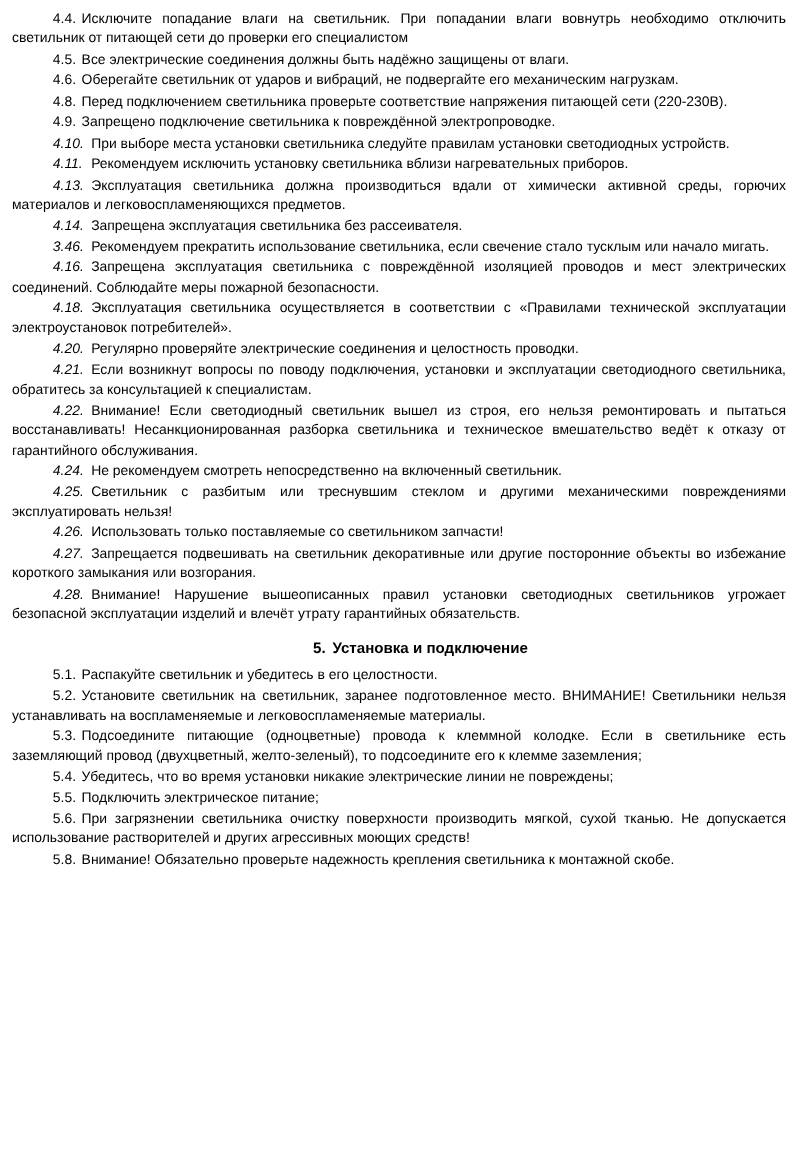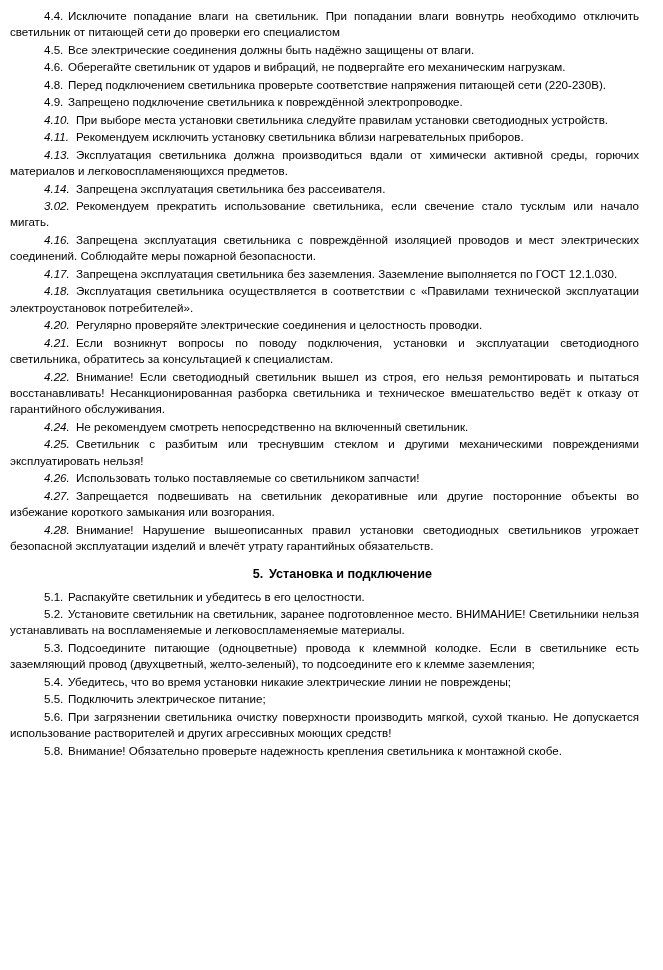--- a/index.html
+++ b/index.html
@@ -11,21 +11,21 @@
     width: 663px;
     height: 970px;
     font-family: "Liberation Sans", sans-serif;
     color: #000000;
     overflow: hidden;
   }
   .page {
     box-sizing: border-box;
     width: 663px;
     height: 946px;
-    padding: 8px 24px 0 10px;
+    padding: 8px 8px 0 10px;
   }
   .para {
     font-size: 11.6px;
     line-height: 1.42;
     text-align: justify;
     margin: 0 0 1px 0;
     text-indent: 0;
   }
   .para .num {
     display: inline-block;
@@ -62,23 +62,22 @@
   <div>
     <p class="para"><span class="num">4.4.</span><span>Исключите попадание влаги на светильник. При попадании влаги вовнутрь необходимо отключить светильник от питающей сети до проверки его специалистом</span></p>
     <p class="para"><span class="num">4.5.</span><span>Все электрические соединения должны быть надёжно защищены от влаги.</span></p>
     <p class="para"><span class="num">4.6.</span><span>Оберегайте светильник от ударов и вибраций, не подвергайте его механическим нагрузкам.</span></p>
     <p class="para"><span class="num">4.8.</span><span>Перед подключением светильника проверьте соответствие напряжения питающей сети (220-230В).</span></p>
     <p class="para"><span class="num">4.9.</span><span>Запрещено подключение светильника к повреждённой электропроводке.</span></p>
     <p class="para"><span class="num-wide">4.10.</span><span>При выборе места установки светильника следуйте правилам установки светодиодных устройств.</span></p>
     <p class="para"><span class="num-wide">4.11.</span><span>Рекомендуем исключить установку светильника вблизи нагревательных приборов.</span></p>
     <p class="para"><span class="num-wide">4.13.</span><span>Эксплуатация светильника должна производиться вдали от химически активной среды, горючих материалов и легковоспламеняющихся предметов.</span></p>
     <p class="para"><span class="num-wide">4.14.</span><span>Запрещена эксплуатация светильника без рассеивателя.</span></p>
-    <p class="para"><span class="num-wide">3.02.</span><span>Рекомендуем прекратить использование светильника, если свечение стало тусклым или начало мигать.</span></p>
+    <p class="para"><span class="num-wide">3.46.</span><span>Рекомендуем прекратить использование светильника, если свечение стало тусклым или начало мигать.</span></p>
     <p class="para"><span class="num-wide">4.16.</span><span>Запрещена эксплуатация светильника с повреждённой изоляцией проводов и мест электрических соединений. Соблюдайте меры пожарной безопасности.</span></p>
-    <p class="para"><span class="num-wide">4.17.</span><span>Запрещена эксплуатация светильника без заземления. Заземление выполняется по ГОСТ 12.1.030.</span></p>
     <p class="para"><span class="num-wide">4.18.</span><span>Эксплуатация светильника осуществляется в соответствии с «Правилами технической эксплуатации электроустановок потребителей».</span></p>
     <p class="para"><span class="num-wide">4.20.</span><span>Регулярно проверяйте электрические соединения и целостность проводки.</span></p>
     <p class="para"><span class="num-wide">4.21.</span><span>Если возникнут вопросы по поводу подключения, установки и эксплуатации светодиодного светильника, обратитесь за консультацией к специалистам.</span></p>
     <p class="para"><span class="num-wide">4.22.</span><span>Внимание! Если светодиодный светильник вышел из строя, его нельзя ремонтировать и пытаться восстанавливать! Несанкционированная разборка светильника и техническое вмешательство ведёт к отказу от гарантийного обслуживания.</span></p>
     <p class="para"><span class="num-wide">4.24.</span><span>Не рекомендуем смотреть непосредственно на включенный светильник.</span></p>
     <p class="para"><span class="num-wide">4.25.</span><span>Светильник с разбитым или треснувшим стеклом и другими механическими повреждениями эксплуатировать нельзя!</span></p>
     <p class="para"><span class="num-wide">4.26.</span><span>Использовать только поставляемые со светильником запчасти!</span></p>
     <p class="para"><span class="num-wide">4.27.</span><span>Запрещается подвешивать на светильник декоративные или другие посторонние объекты во избежание короткого замыкания или возгорания.</span></p>
     <p class="para"><span class="num-wide">4.28.</span><span>Внимание! Нарушение вышеописанных правил установки светодиодных светильников угрожает безопасной эксплуатации изделий и влечёт утрату гарантийных обязательств.</span></p>
   </div>

